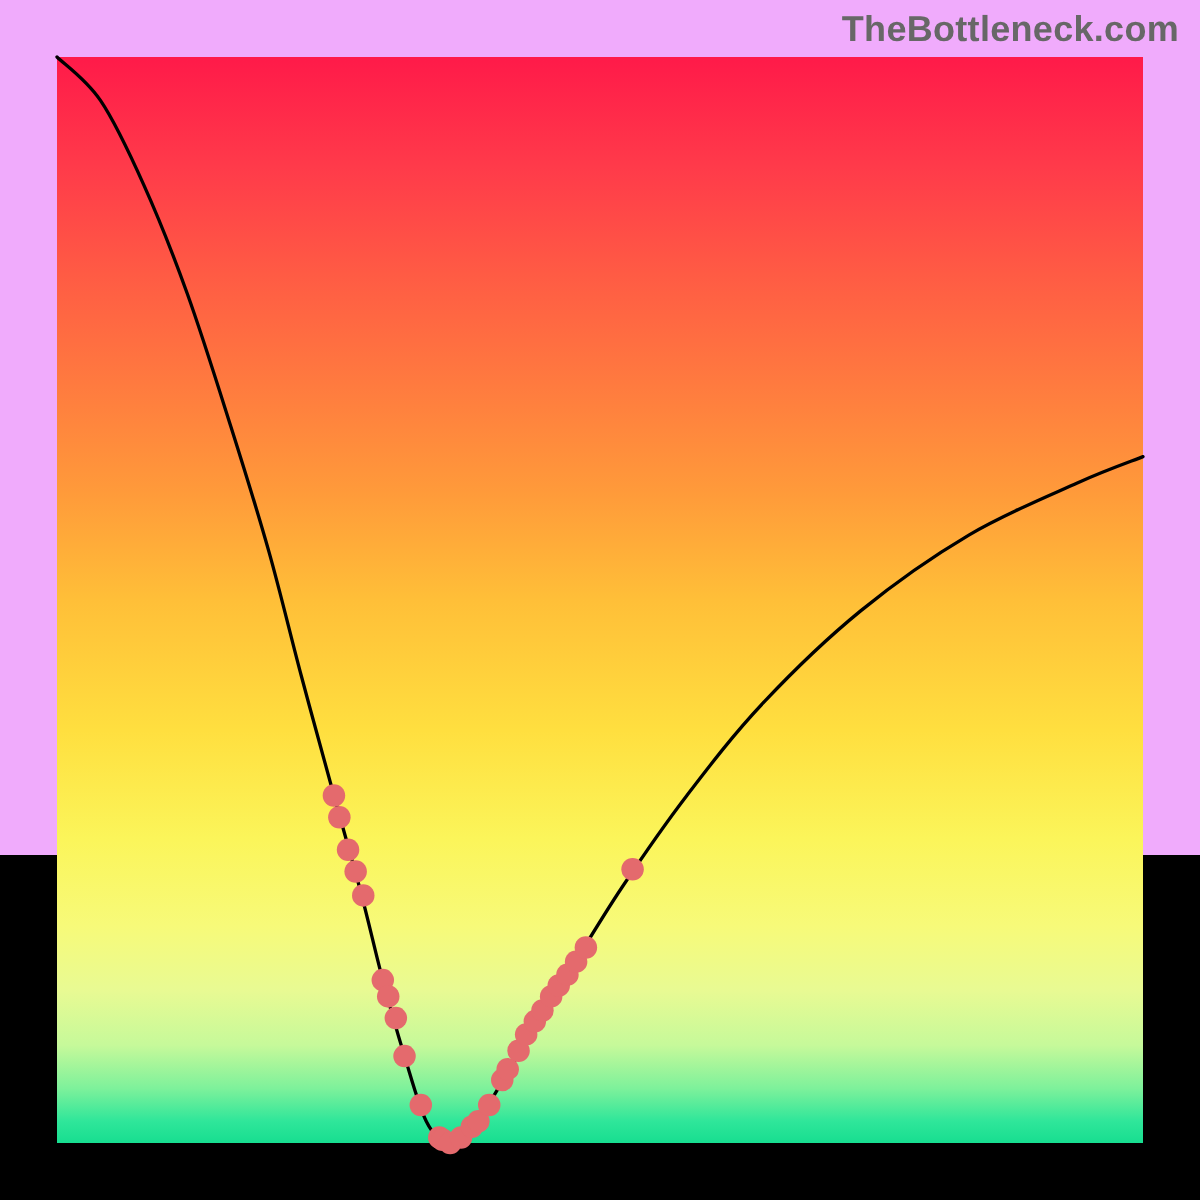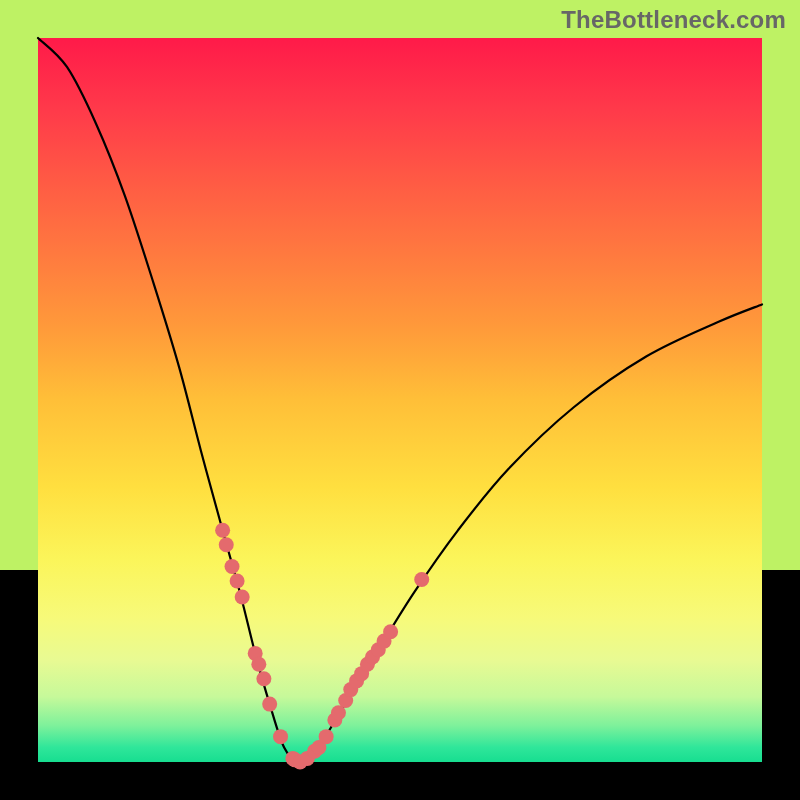--- a/index.html
+++ b/index.html
@@ -7,21 +7,21 @@
     padding: 0;
     width: 800px;
     height: 800px;
     background: #000;
     overflow: hidden;
   }
   .container {
     position: relative;
     width: 800px;
     height: 570px;
-    background: #bef264;
+    background: #f0abfc;
   }
   .watermark {
     position: absolute;
     top: 6px;
     right: 14px;
     color: #676767;
     font-family: Arial, Helvetica, sans-serif;
     font-size: 24px;
     font-weight: 600;
     letter-spacing: 0.2px;

